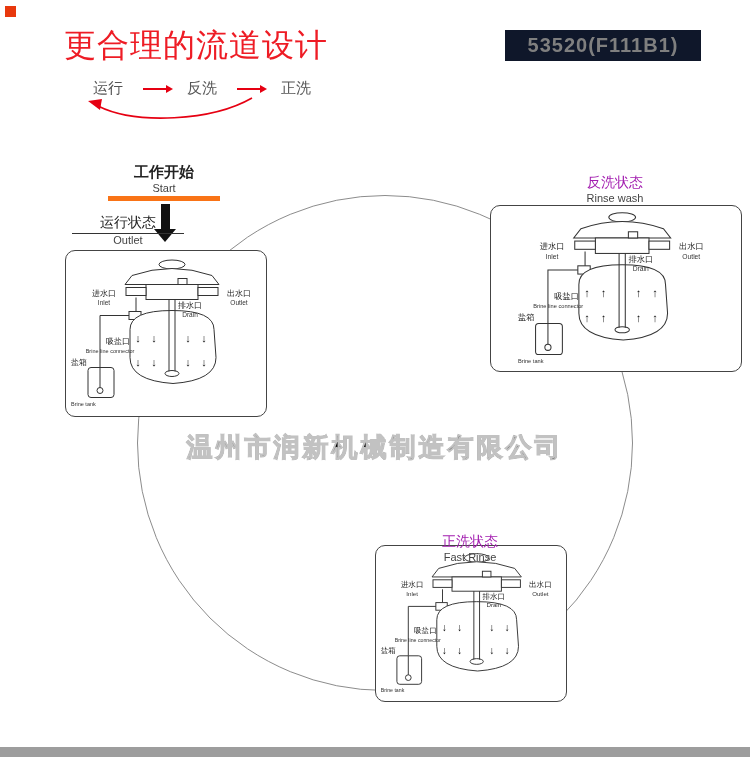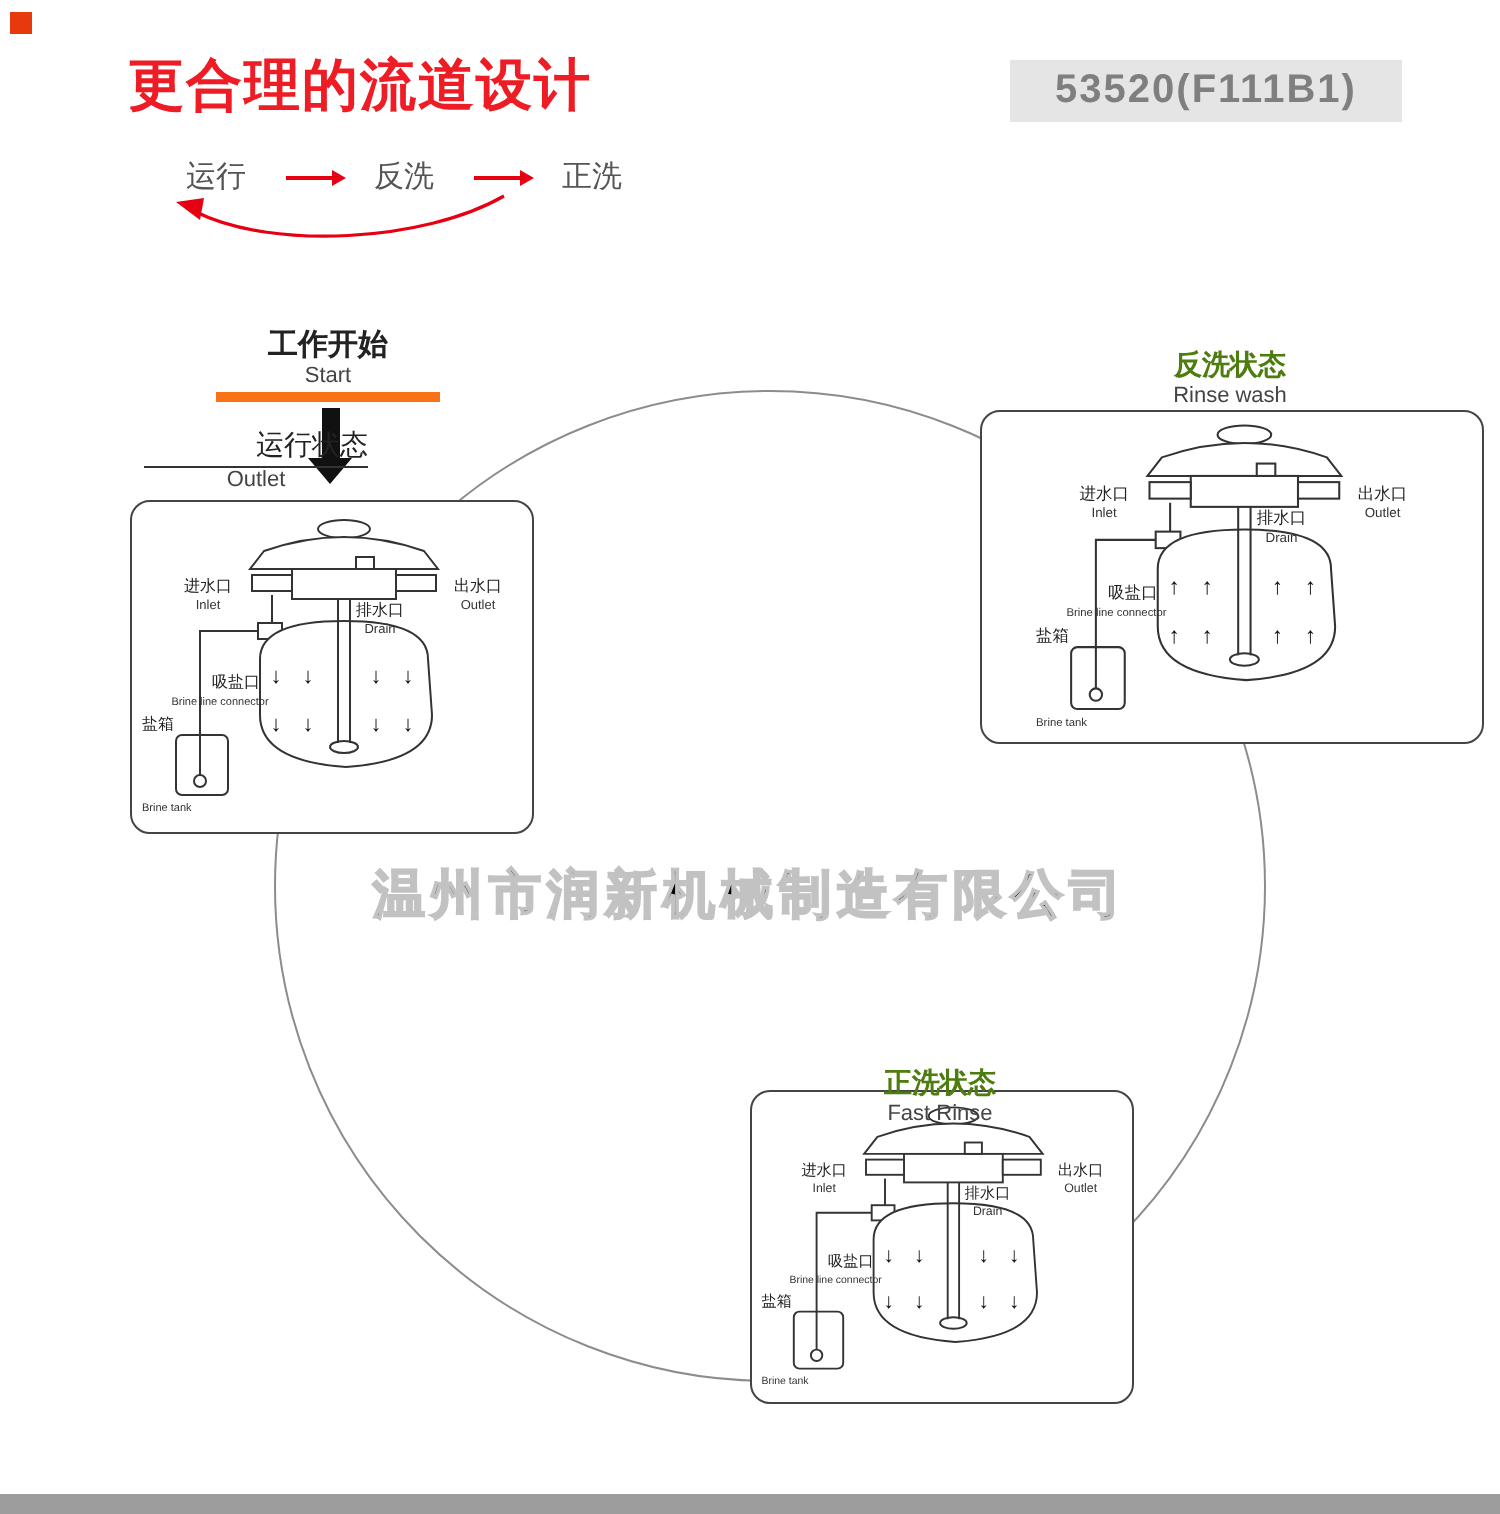--- a/index.html
+++ b/index.html
@@ -1,54 +1,54 @@
 <!DOCTYPE html>
 <html><head>
 <meta charset="utf-8">
 <style>
   html,body{margin:0;padding:0;background:#fff;}
   body{font-family:"Liberation Sans","DejaVu Sans",sans-serif;}
   .page{position:relative;width:750px;height:757px;background:#fff;overflow:hidden;}
 
   .red-corner{position:absolute;left:5px;top:6px;width:11px;height:11px;background:#e8380d;}
-  .page-title{position:absolute;left:64px;top:24px;font-size:28px;font-weight:bold;color:#ee1c25;letter-spacing:1px;}
-  .model-badge{position:absolute;left:505px;top:30px;width:196px;height:31px;background:#e5e5e5;
+  .page-title{position:absolute;left:64px;top:24px;font-size:32px;font-weight:normal;color:#ee1c25;letter-spacing:1px;}
+  .model-badge{position:absolute;left:505px;top:30px;width:196px;height:31px;background:#0f172a;
     color:#7f7f7f;font-size:20px;font-weight:bold;text-align:center;line-height:31px;letter-spacing:1px;}
 
   .legend{position:absolute;left:93px;top:79px;display:flex;align-items:center;gap:20px;
     color:#555;font-size:15px;}
   .legend .word{white-space:nowrap;}
   .r-arrow{position:relative;width:24px;height:2px;background:#e60012;display:inline-block;}
   .r-arrow::after{content:"";position:absolute;right:-6px;top:-3px;width:0;height:0;
     border-left:7px solid #e60012;border-top:4px solid transparent;border-bottom:4px solid transparent;}
   .legend-curve{position:absolute;left:84px;top:95px;width:175px;height:30px;}
 
   .start-block{position:absolute;left:108px;top:163px;width:112px;text-align:center;
     border-bottom:5px solid #f97316;padding-bottom:2px;z-index:3;}
   .start-zh{font-size:15px;color:#222;font-weight:600;}
   .start-en{font-size:11px;color:#444;}
   .down-arrow{position:absolute;left:151px;top:204px;width:28px;z-index:3;}
   .down-arrow .shaft{width:9px;height:25px;background:#111;margin:0 auto;}
   .down-arrow .head{width:0;height:0;margin:0 auto;
     border-left:11px solid transparent;border-right:11px solid transparent;border-top:13px solid #111;}
 
   .service-title{position:absolute;left:72px;top:214px;width:112px;text-align:center;z-index:3;}
-  .service-title .zh{font-size:14px;color:#222;border-bottom:1px solid #333;padding-bottom:1px;text-align:right;}
+  .service-title .zh{font-size:14px;color:#222;border-bottom:1px solid #333;padding-bottom:1px;}
   .service-title .en{font-size:11px;color:#444;}
 
   .big-circle{position:absolute;left:137px;top:195px;width:494px;height:494px;
     border:1px solid #8c8c8c;border-radius:50%;z-index:1;}
 
   .watermark{position:absolute;left:0;right:0;top:430px;text-align:center;z-index:2;
     font-size:26px;font-weight:bold;letter-spacing:3px;color:#000000;-webkit-text-stroke:1px #c2c2c2;}
 
   .dbox{position:absolute;border:1px solid #444;border-radius:10px;background:#fff;z-index:2;}
   .dbox svg{width:100%;height:100%;display:block;}
   .dtitle{position:absolute;text-align:center;z-index:3;}
-  .dtitle-zh{font-size:14px;color:#4d7c0f;font-weight:bold;}
+  .dtitle-zh{font-size:14px;color:#a21caf;}
   .dtitle-en{font-size:11px;color:#444;}
 
   .bottom-bar{position:absolute;left:0;bottom:0;width:100%;height:10px;background:#9d9d9d;}
 
   
   .ln{fill:#fff;stroke:#333;stroke-width:1;}
   .nf{fill:none;stroke:#333;stroke-width:1;}
   svg text{fill:#222;}
   .lz{font-size:8px;}
   .le{font-size:6.5px;fill:#333;}

